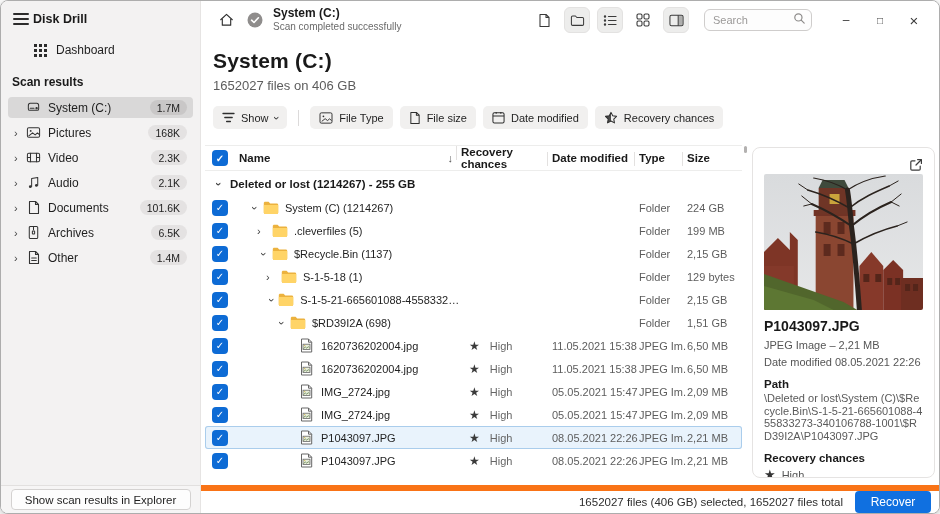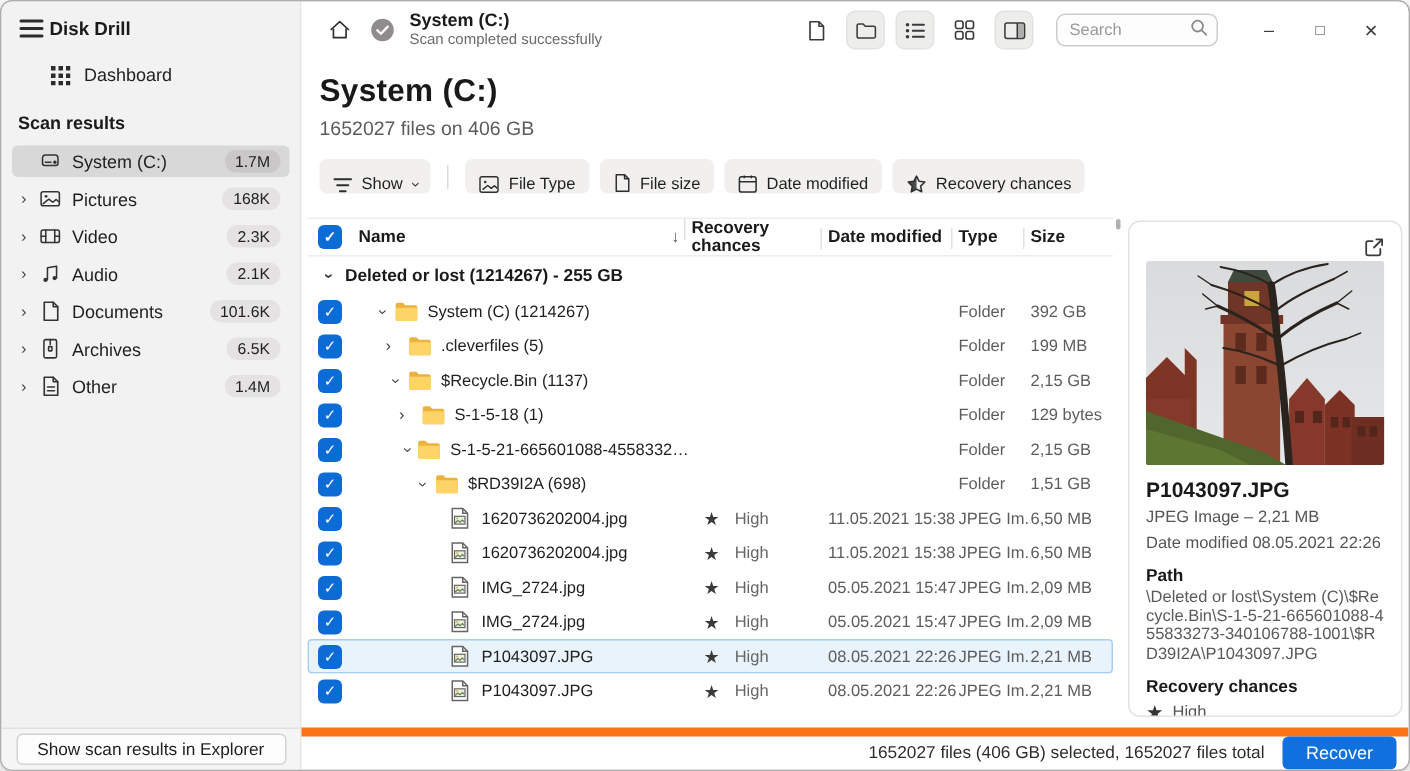--- a/index.html
+++ b/index.html
@@ -47,21 +47,21 @@
   .search-glyph{ position:absolute; right:6px; top:3px; }
   .winctl{ display:flex; align-items:center; margin-left:10px;}
   .winctl span{ width:34px; height:26px; display:inline-flex; align-items:center; justify-content:center; font-size:12px; color:#3c3c3c; cursor:pointer;}
   .winctl .maxi{ font-size:10px; }
   .winctl .close{ font-size:15px; }
   .content{ flex:1; display:flex; min-height:0;}
   .left-col{ flex:1; min-width:0; padding-left:4px; display:flex; flex-direction:column;}
   .page-title{ font-size:21px; font-weight:bold; color:#191919; margin:10px 0 0 8px; letter-spacing:.2px;}
   .page-sub{ font-size:13px; color:#5c5c5c; margin:5px 0 0 8px;}
   .filter-row{ display:flex; align-items:center; gap:7px; margin:13px 0 0 8px; height:23px;}
-  .chip{ display:inline-flex; align-items:flex-end; gap:6px; background:#f1f0ef; border:none; border-radius:5px;
+  .chip{ display:inline-flex; align-items:center; gap:6px; background:#f1f0ef; border:none; border-radius:5px;
     height:23px; padding:0 9px; font-size:11px; color:#1f1f1f; cursor:pointer; font-family:"Liberation Sans",sans-serif;}
   .chip .rot-down{ display:inline-block; transform:rotate(90deg); font-size:11px; color:#333; }
   .vdiv{ width:1px; height:16px; background:#dcdada; margin:0 4px;}
   
   .tablewrap{ margin-top:16px; position:relative; width:537px; }
   .scroll-thumb{ position:absolute; right:-5px; top:1px; width:3px; height:7px; border-radius:2px; background:#b3b1b0;}
   .thead,.trow{ display:grid; grid-template-columns:34px minmax(0,1fr) 91px 87px 48px 55px; align-items:center;}
   .thead{ height:26px; border-top:1px solid #ededec; border-bottom:1px solid #ededec; font-size:11.5px; font-weight:bold; color:#1a1a1a;}
   .th{ position:relative; }
   .th.divided::before{ content:""; position:absolute; left:-5px; top:0px; height:14px; width:1px; background:#e3e1e0;}
@@ -381,21 +381,21 @@
                     <svg width="16" height="13" viewBox="0 0 16 13">
                       <path d="M.8 2.2 C.8 1.4 1.4.8 2.2.8 h3.4 l1.6 1.7 h6.6 c.8 0 1.4.6 1.4 1.4 v7.7 c0 .8-.6 1.4-1.4 1.4 H2.2 c-.8 0-1.4-.6-1.4-1.4 z" fill="#ecb23e"></path>
                       <path d="M.8 4.1 h14.4 v7.5 c0 .8-.6 1.4-1.4 1.4 H2.2 c-.8 0-1.4-.6-1.4-1.4 z" fill="#ffd467"></path>
                     </svg>
                   </span>
                   <span class="fname">System (C) (1214267)</span>
                 </div>
                 <div class="reccell"></div>
                 <div class="datecell"></div>
                 <div class="typecell">Folder</div>
-                <div class="sizecell">392 GB</div>
+                <div class="sizecell">224 GB</div>
               </div>
               <div class="trow">
                 <div class="cbcell"><span class="checkbox">✓</span></div>
                 <div class="namecell" style="padding-left:18px">
                   <span class="chevbox">
                     <span class="chev">›</span>
                   </span>
                   <span class="ficon">
                     <svg width="16" height="13" viewBox="0 0 16 13">
                       <path d="M.8 2.2 C.8 1.4 1.4.8 2.2.8 h3.4 l1.6 1.7 h6.6 c.8 0 1.4.6 1.4 1.4 v7.7 c0 .8-.6 1.4-1.4 1.4 H2.2 c-.8 0-1.4-.6-1.4-1.4 z" fill="#ecb23e"></path>

